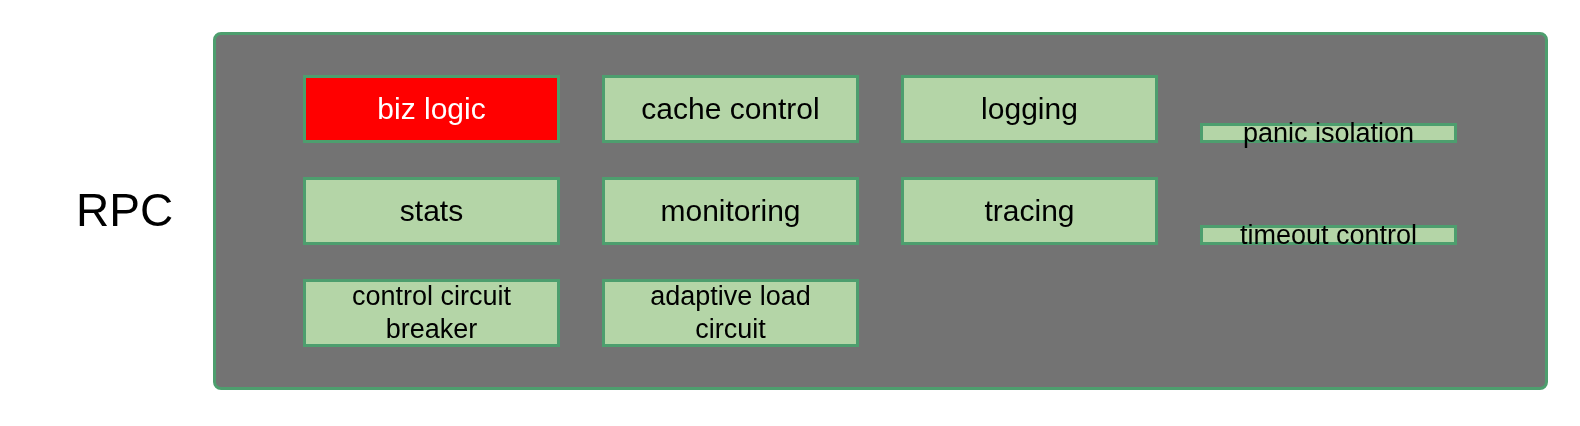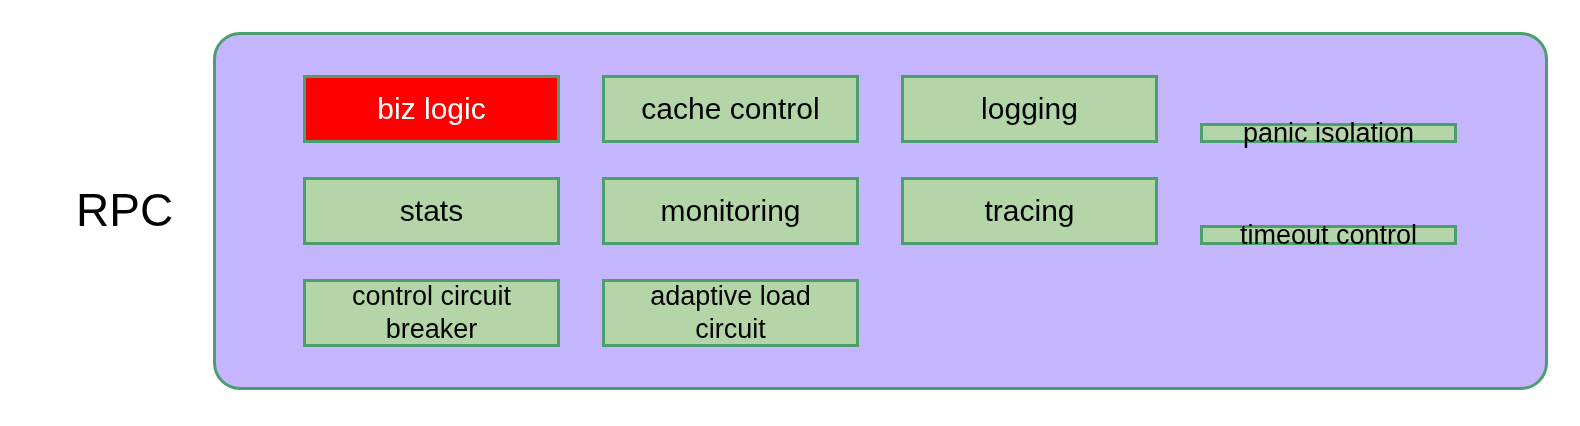--- a/index.html
+++ b/index.html
@@ -32,23 +32,23 @@
     letter-spacing: 0px;
     margin-left: 48px;
   }
   #rpc-container {
     position: absolute;
     left: 213px;
     top: 32px;
     width: 1335px;
     height: 358px;
     box-sizing: border-box;
-    background: #c4b5fd;
+    background: #737373;
     border: 3px solid #4D9E6E;
-    border-radius: 27px;
+    border-radius: 8px;
   }
   #grid {
     position: absolute;
     left: 87px;
     top: 40px;
     width: 1154px;
     height: 272px;
     display: grid;
     grid-template-columns: repeat(4, 257px);
     grid-template-rows: repeat(3, 68px);

